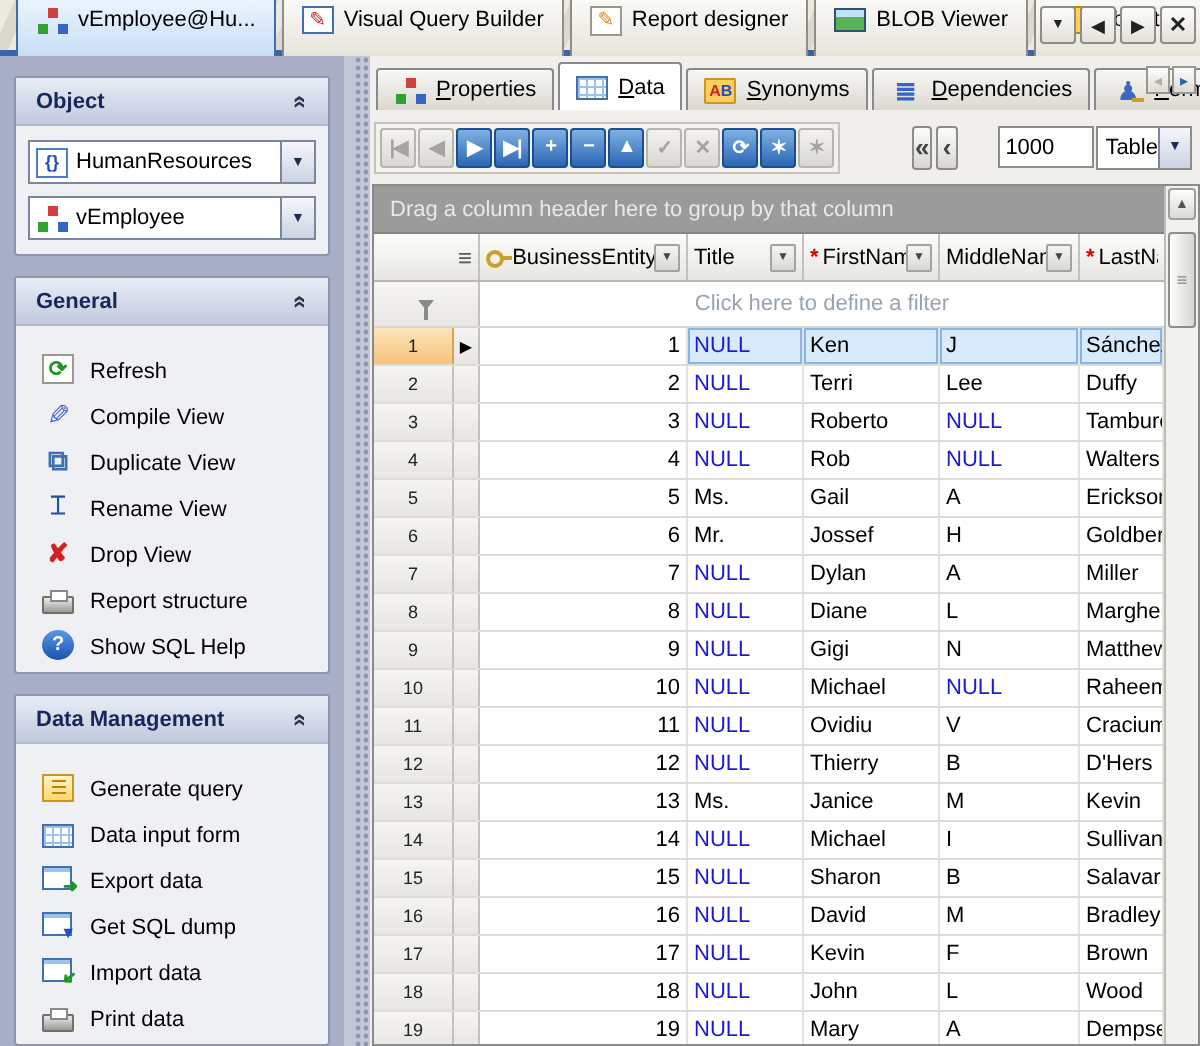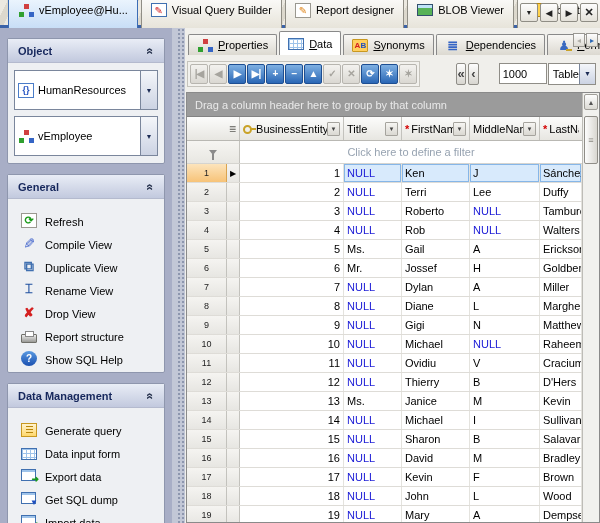--- a/index.html
+++ b/index.html
@@ -28,21 +28,21 @@
 
   
   #sidebar{position:absolute;left:0;top:28px;width:172px;height:495px;background:#a8aec6;overflow:hidden;}
   .panel{margin:10px 7px 0 7px;background:#eef0f3;border:1px solid #8e96ad;border-radius:2px;}
   .panel-hdr{height:24px;display:flex;align-items:center;justify-content:space-between;
     padding:0 10px;background:linear-gradient(#e9edf6,#c2c9de);
     font-weight:bold;color:#16275c;border-bottom:1px solid #b4bace;}
   .chevrons{color:#2a3550;font-weight:bold;transform:rotate(90deg);font-size:12px;}
   .chevrons::before{content:"«";}
   .panel-body{padding:7px 6px;}
-  .combo{height:40px;display:flex;align-items:center;margin-bottom:6px;border:1px solid #7a869c;
+  .combo{height:22px;display:flex;align-items:center;margin-bottom:6px;border:1px solid #7a869c;
     background:#fff;padding-left:3px;}
   .combo .val{flex:1;overflow:hidden;white-space:nowrap;padding-left:4px;}
   .combo-dd{width:17px;align-self:stretch;border-left:1px solid #7a869c;
     background:linear-gradient(#f4f6fa,#ccd3e3);display:flex;align-items:center;justify-content:center;}
   .combo-dd::before{content:"▼";font-size:7px;color:#1c2c55;}
   .sb-item{height:23px;display:flex;align-items:flex-end;gap:8px;padding-left:9px;}
   .sb-item .icon{flex:0 0 16px;}
 
   
   #splitter{position:absolute;left:172px;top:28px;width:13px;height:495px;background:#c2c7d6;}

